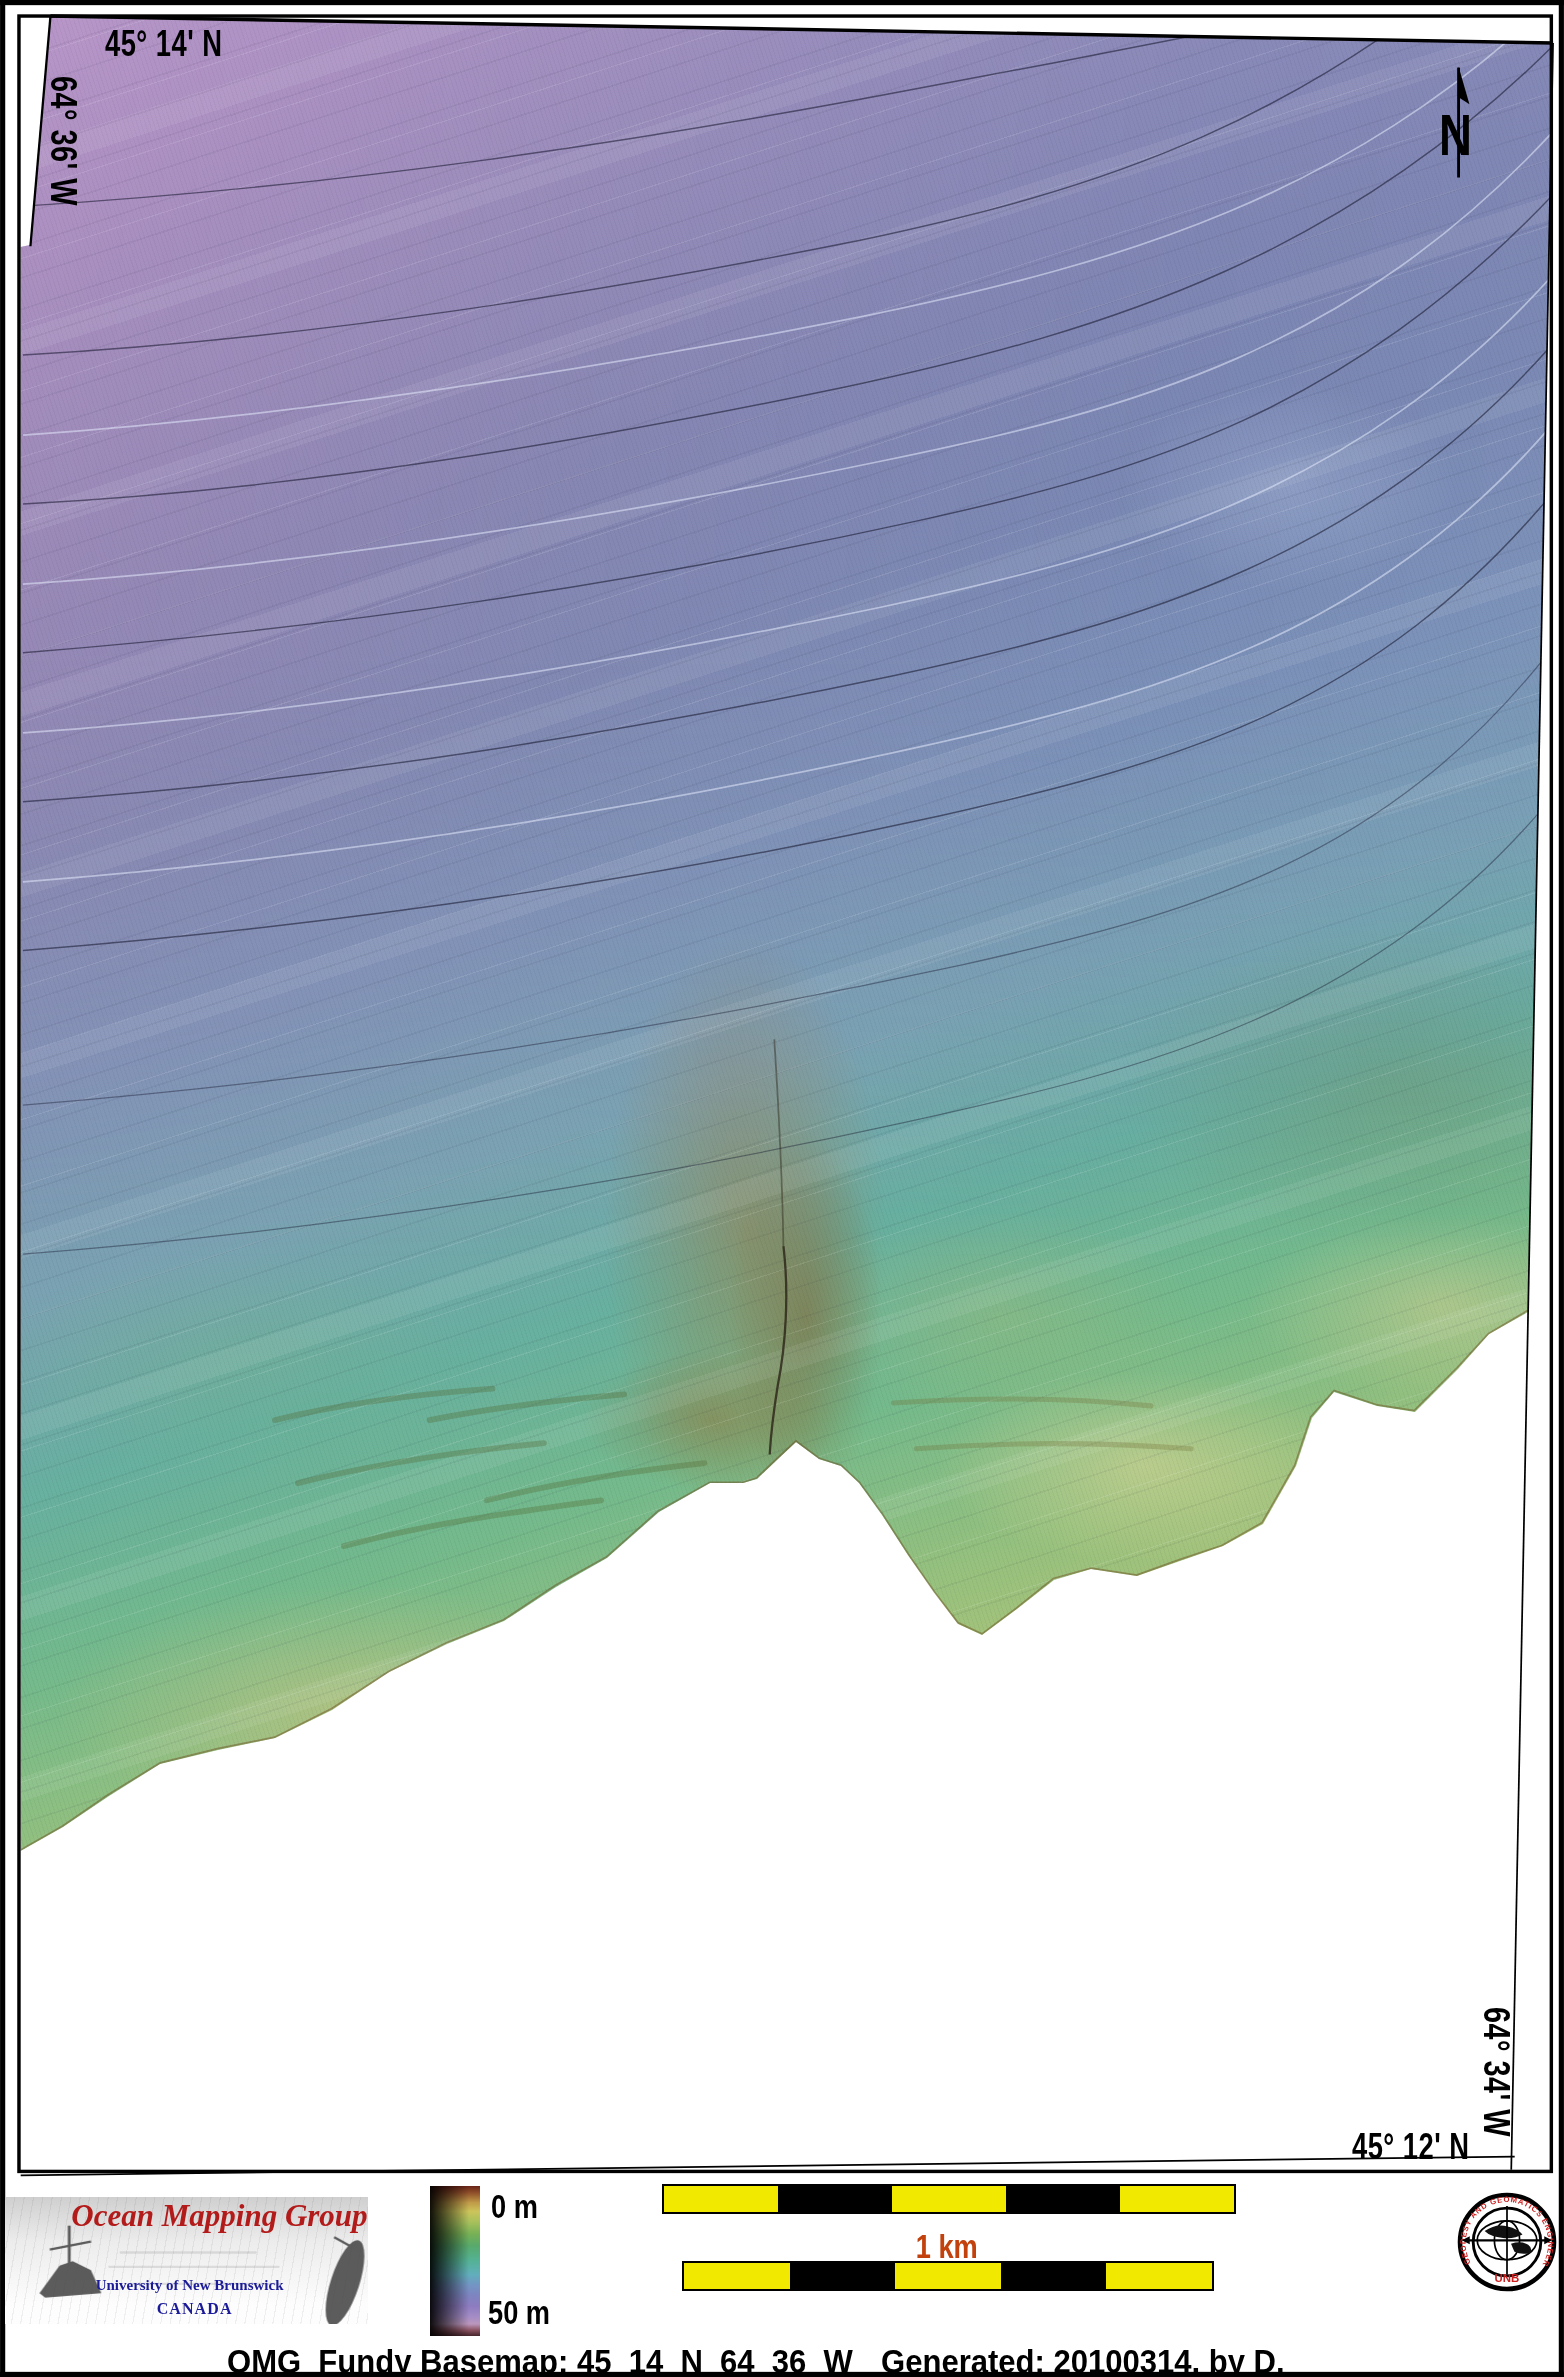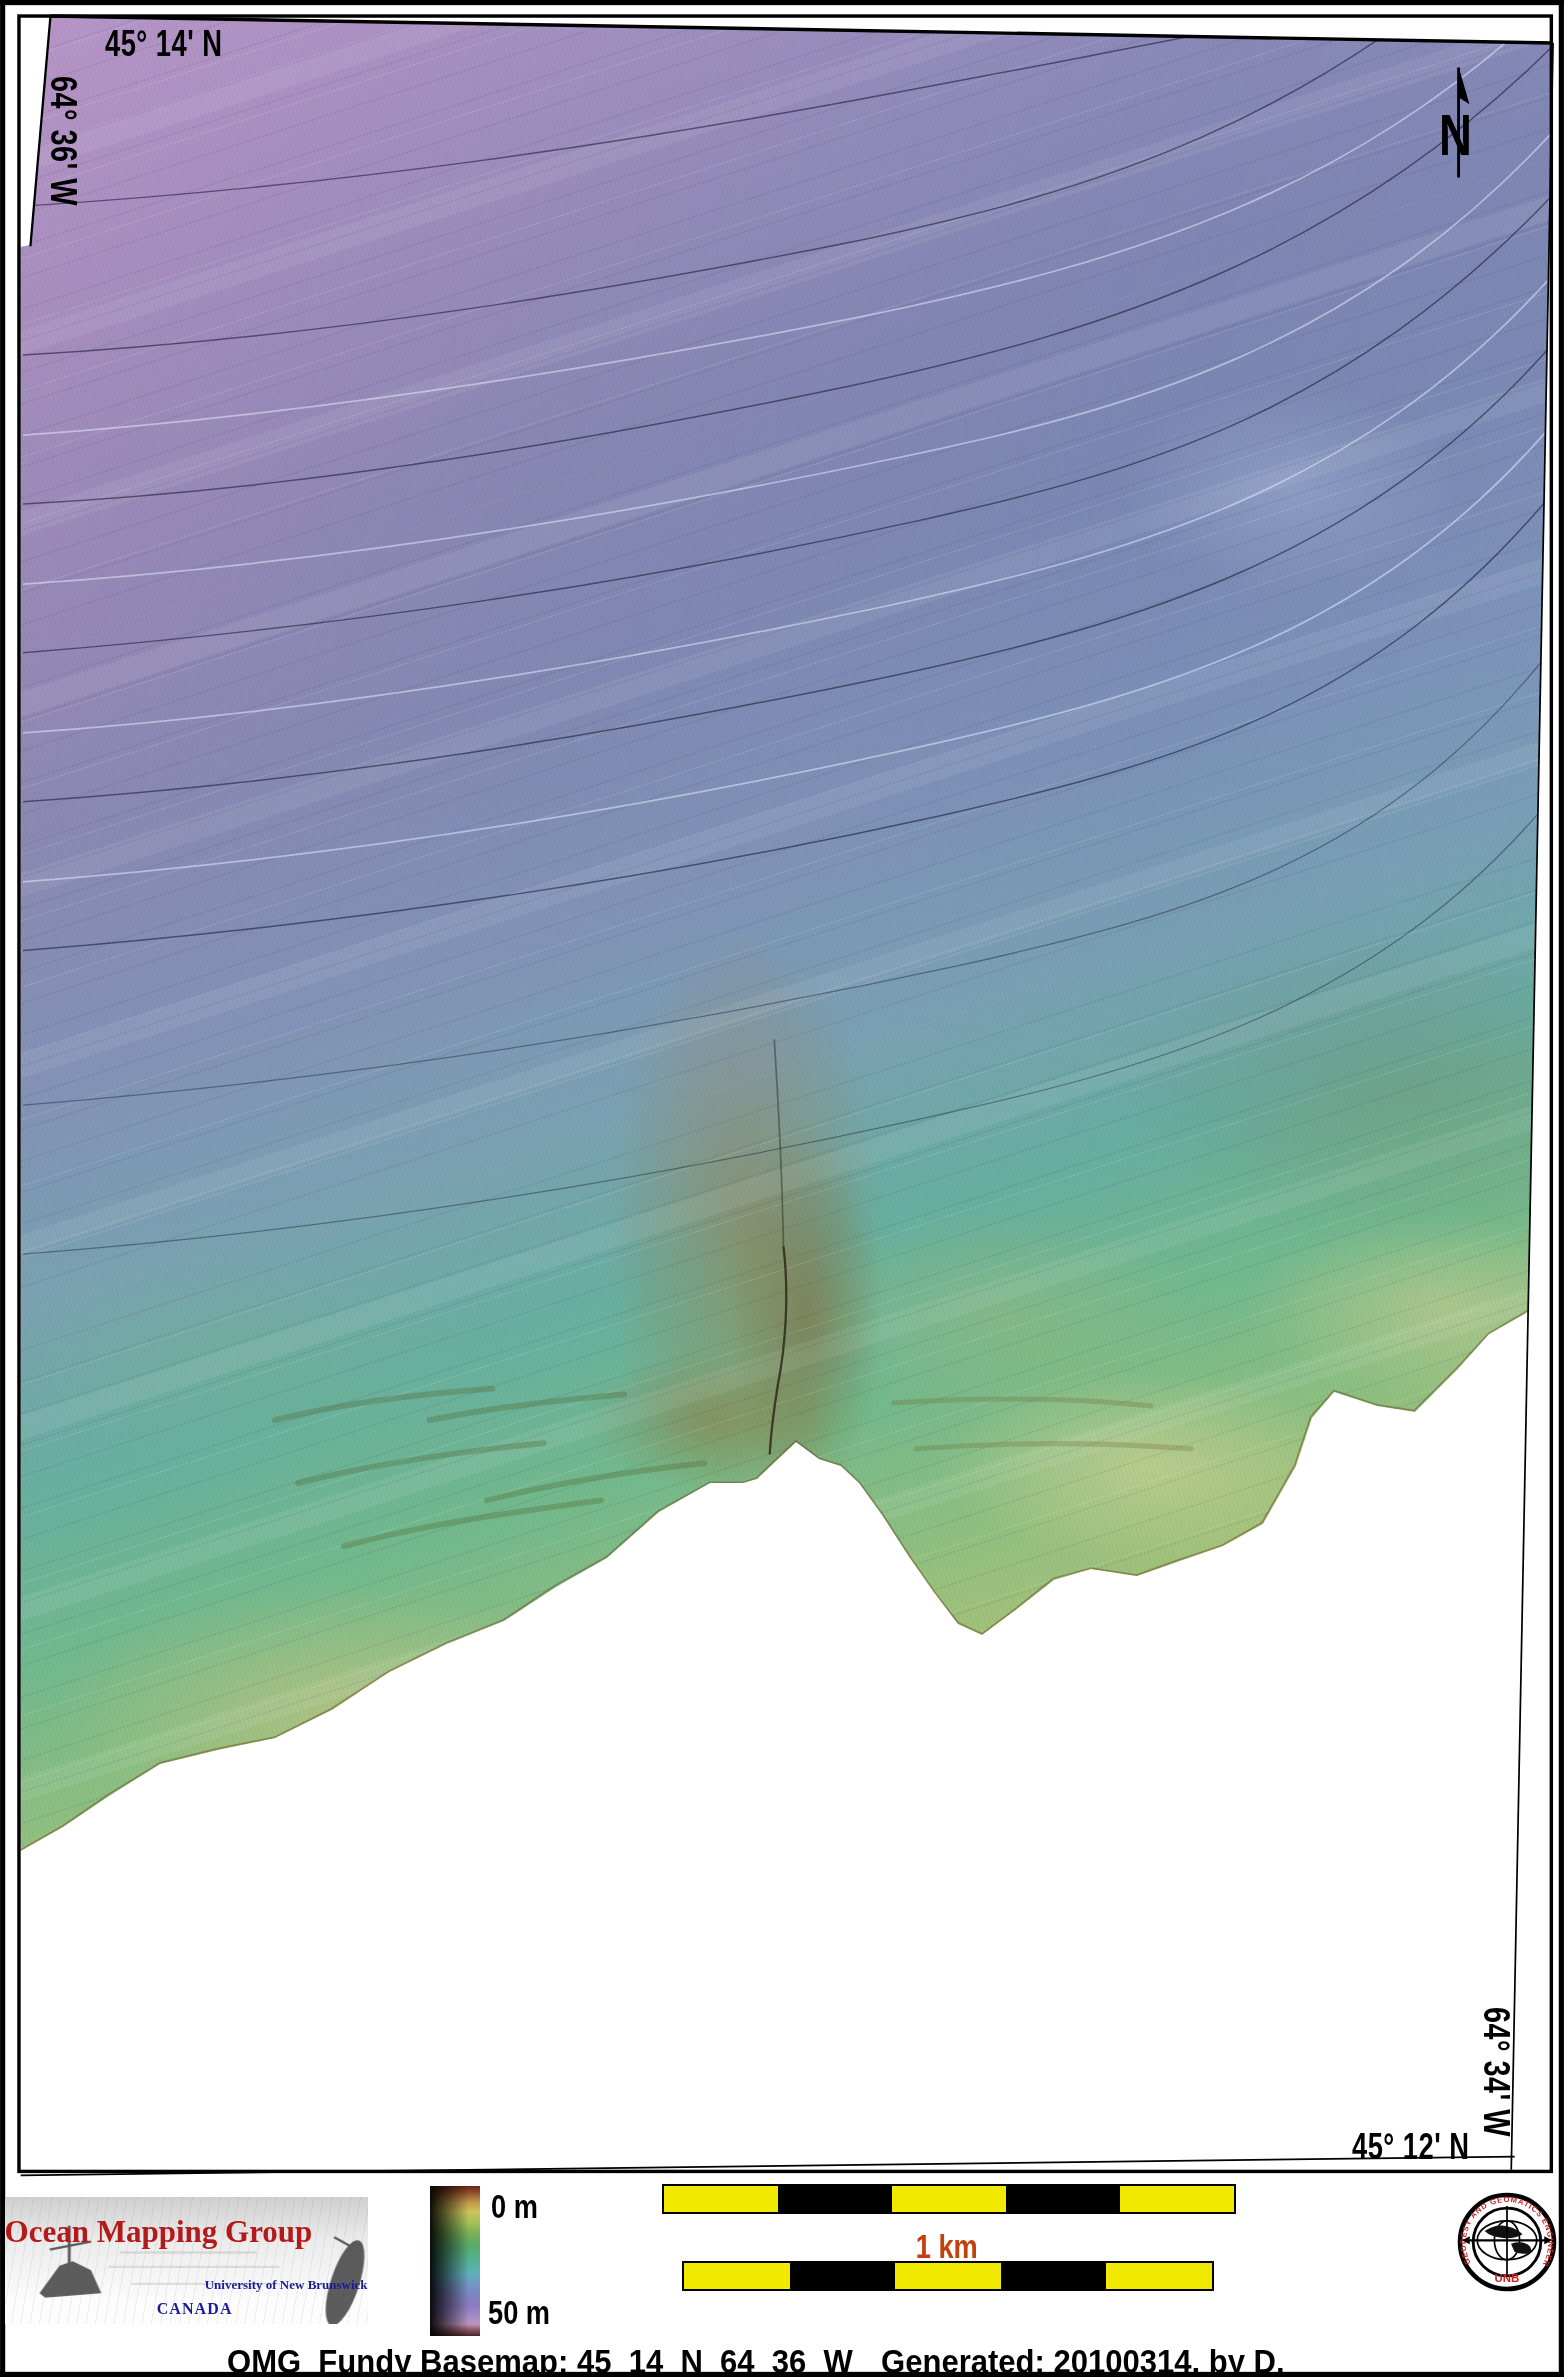--- a/index.html
+++ b/index.html
@@ -38,24 +38,24 @@
     transform-origin:left top;letter-spacing:0.6px;}
   .sx{transform:scaleX(.76);}
   .rot{transform:rotate(90deg) scaleX(.80);}
   #north-n{position:absolute;left:1439px;top:102px;font-weight:bold;font-size:57px;color:#000;
     transform:scaleX(.80);transform-origin:left top;}
   
   #omg-logo{position:absolute;left:4.6px;top:2197px;width:363px;height:127px;overflow:hidden;
     background:
       repeating-linear-gradient(100deg,rgba(70,70,70,.08) 0 1.1px,transparent 1.1px 9.2px),
       linear-gradient(180deg,#cfcfcf,#ececec 35%,#fdfdfd 85%);}
-  #omg-title{position:absolute;left:0;right:0;top:1.1px;text-align:left;
-    font-family:"Liberation Serif",serif;font-weight:bold;font-size:31px;margin-top:16px;}
-  #omg-univ{position:absolute;left:34px;right:0;top:80px;text-align:right;
-    font-family:"Liberation Serif",serif;font-weight:bold;font-size:13px;}
+  #omg-title{position:absolute;left:0;right:0;top:1.1px;text-align:right;
+    font-family:"Liberation Serif",serif;font-style:italic;font-weight:bold;font-size:31px;}
+  #omg-univ{position:absolute;left:34px;right:27px;top:80px;text-align:center;
+    font-family:"Liberation Serif",serif;font-weight:bold;font-size:15px;}
   #omg-country{position:absolute;left:34px;right:17px;top:103px;text-align:center;
     font-family:"Liberation Serif",serif;font-weight:bold;font-size:16px;letter-spacing:1.1px;}
   #colorbar{position:absolute;left:430px;top:2186px;width:50px;height:150px;
     background:
       linear-gradient(to right,rgba(0,0,0,.92),rgba(0,0,0,.45) 40%,rgba(0,0,0,0) 78%),
       linear-gradient(180deg,#6b2418 0%,#93552c 5%,#c09a48 11%,#ccc45a 17%,#a8c05c 24%,
         #77b055 32%,#57a96c 40%,#54b295 50%,#61aebc 59%,#7395c4 66%,#7e84c0 73%,
         #8c7cc0 80%,#a48cc6 87%,#bb97bd 92%,#8c5464 96%,#46242c 100%);}
   .flabel{position:absolute;font-weight:bold;font-size:34px;color:#000;white-space:nowrap;
     transform:scaleX(.80);transform-origin:left top;}

